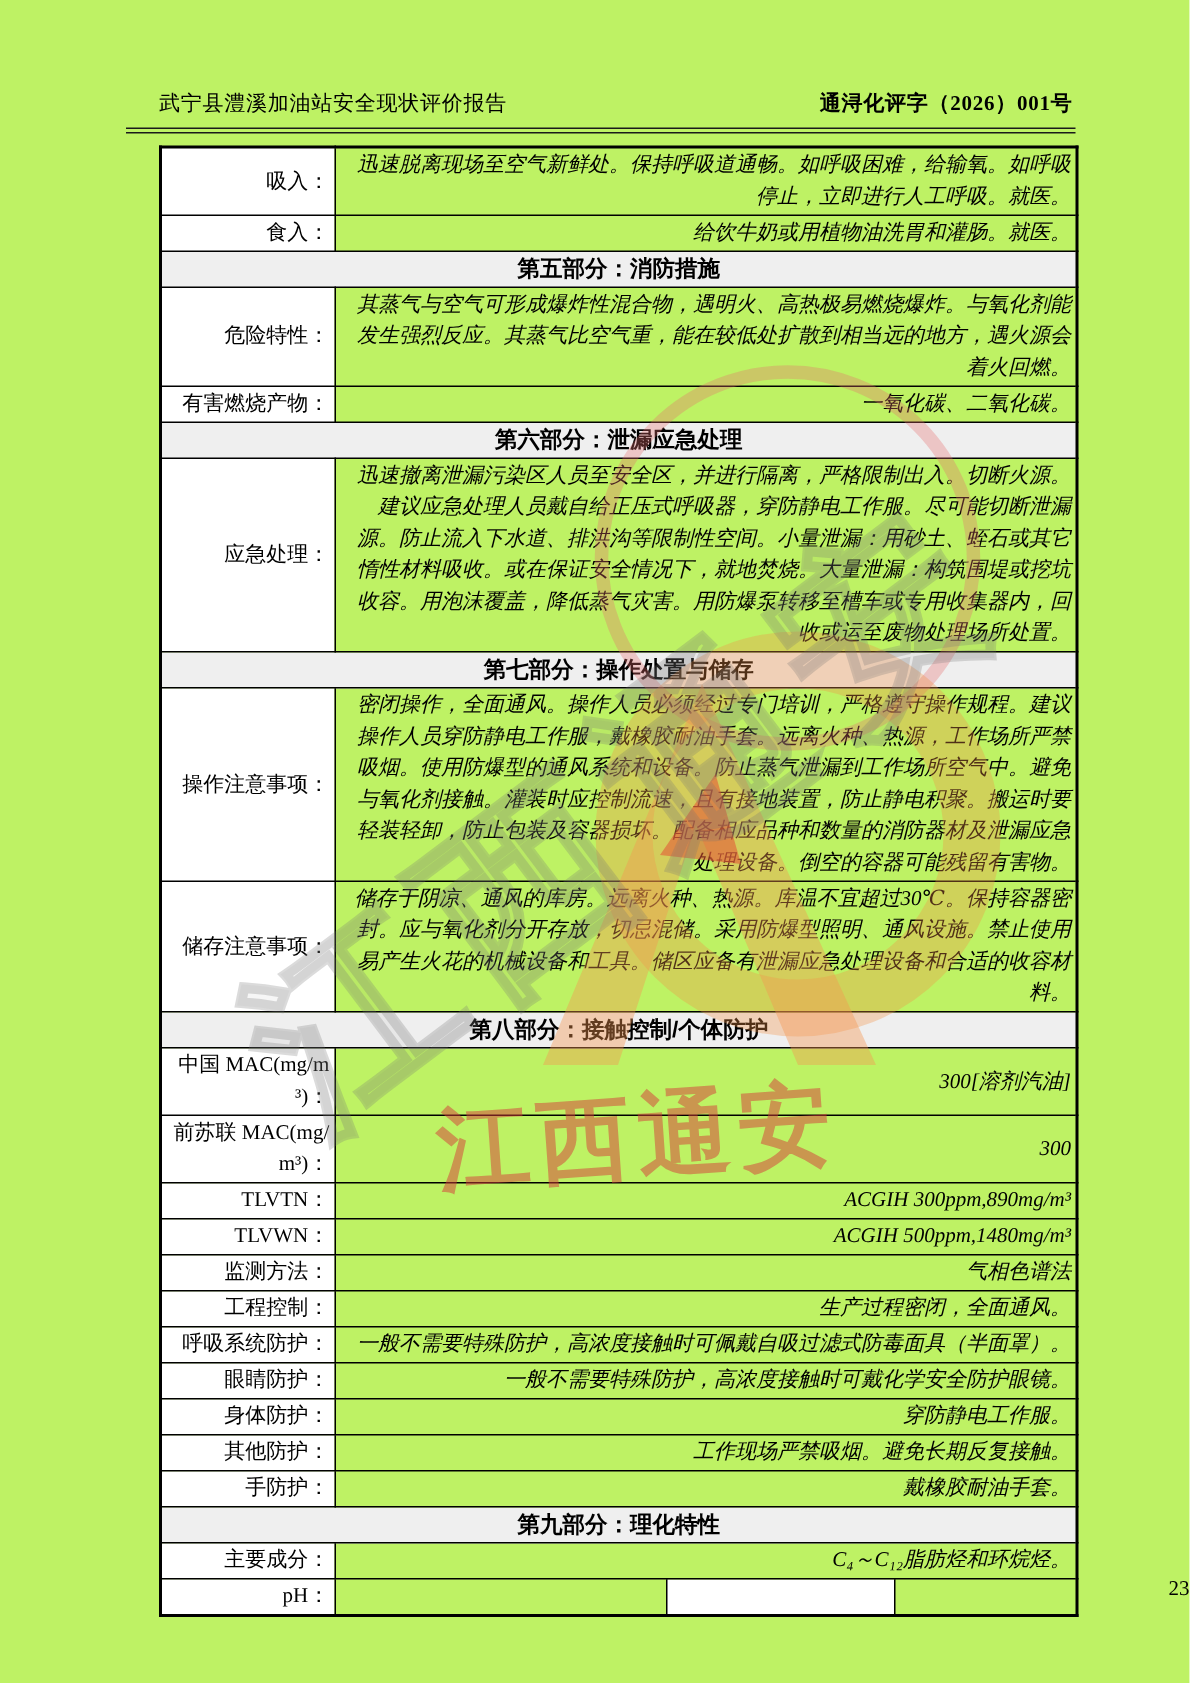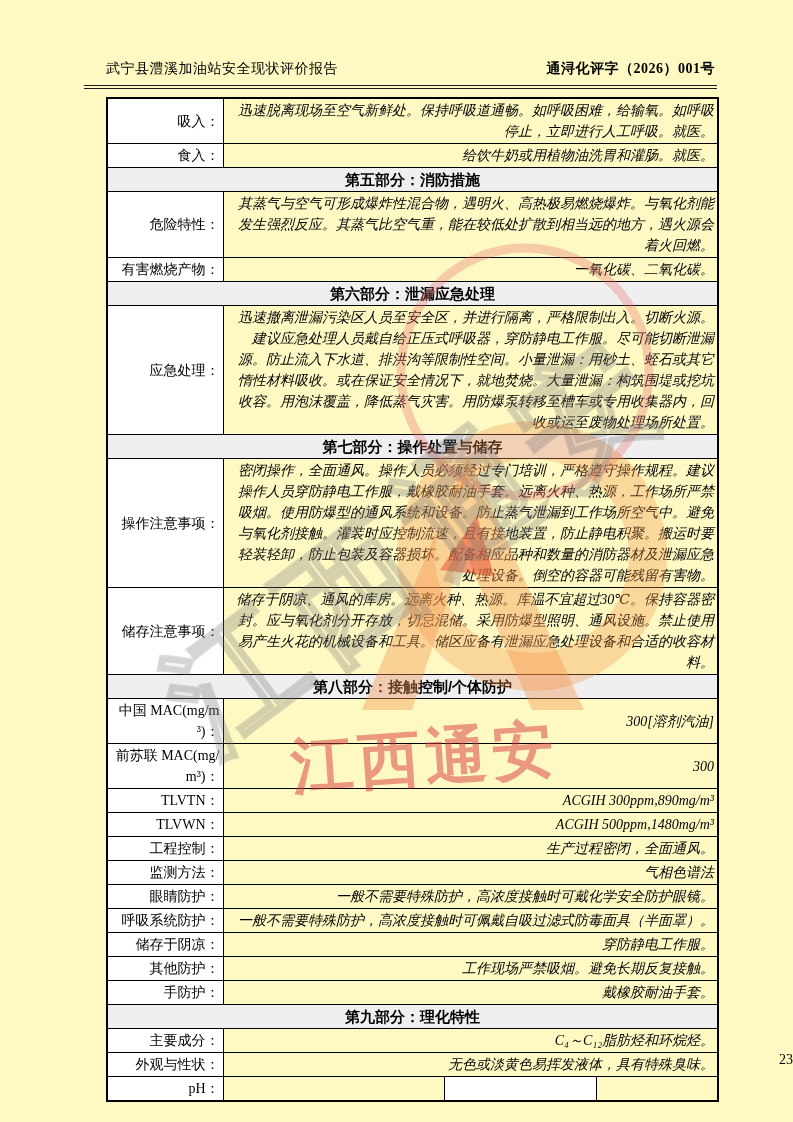--- a/index.html
+++ b/index.html
@@ -1,17 +1,17 @@
 <!DOCTYPE html>
 <html><head>
 <meta charset="utf-8">
 <style>
   html,body{margin:0;padding:0;background:#ffffff;}
   .page{
-    position:relative;width:793px;height:1122px;background:#fef9c3;overflow:hidden;
+    position:relative;width:793px;height:1122px;background:#bef264;overflow:hidden;
     font-family:"Liberation Serif","DejaVu Serif",serif;color:#000;
   }
   
   .hdr-left{position:absolute;left:106px;top:60px;font-size:14px;letter-spacing:.5px;}
   .hdr-right{position:absolute;right:78px;top:60px;font-size:14px;font-weight:bold;letter-spacing:.5px;text-align:center;}
   .hdr-rule{position:absolute;left:84px;right:76px;top:85px;height:2px;
     border-top:1px solid #1a1a1a;border-bottom:1px solid #1a1a1a;}
   
   table.msds{
     position:absolute;left:106px;top:97px;width:611px;
@@ -116,57 +116,53 @@
         </tr>
         <tr class="single">
           <td class="lbl">TLVTN：</td>
           <td class="val" colspan="3">ACGIH 300ppm,890mg/m³</td>
         </tr>
         <tr class="single">
           <td class="lbl">TLVWN：</td>
           <td class="val" colspan="3">ACGIH 500ppm,1480mg/m³</td>
         </tr>
         <tr class="single">
+          <td class="lbl">监测方法：</td>
+          <td class="val" colspan="3">气相色谱法</td>
+        </tr>
+        <tr class="single">
           <td class="lbl">工程控制：</td>
           <td class="val" colspan="3">生产过程密闭，全面通风。</td>
         </tr>
         <tr class="single">
-          <td class="lbl">监测方法：</td>
-          <td class="val" colspan="3">气相色谱法</td>
+          <td class="lbl">呼吸系统防护：</td>
+          <td class="val" colspan="3">一般不需要特殊防护，高浓度接触时可佩戴自吸过滤式防毒面具（半面罩）。</td>
         </tr>
         <tr class="single">
           <td class="lbl">眼睛防护：</td>
           <td class="val" colspan="3">一般不需要特殊防护，高浓度接触时可戴化学安全防护眼镜。</td>
         </tr>
         <tr class="single">
-          <td class="lbl">呼吸系统防护：</td>
-          <td class="val" colspan="3">一般不需要特殊防护，高浓度接触时可佩戴自吸过滤式防毒面具（半面罩）。</td>
-        </tr>
-        <tr class="single">
-          <td class="lbl">储存于阴凉：</td>
+          <td class="lbl">身体防护：</td>
           <td class="val" colspan="3">穿防静电工作服。</td>
         </tr>
         <tr class="single">
           <td class="lbl">其他防护：</td>
           <td class="val" colspan="3">工作现场严禁吸烟。避免长期反复接触。</td>
         </tr>
         <tr class="single">
           <td class="lbl">手防护：</td>
           <td class="val" colspan="3">戴橡胶耐油手套。</td>
         </tr>
         <tr>
           <td class="section" colspan="4">第九部分：理化特性</td>
         </tr>
         <tr class="single">
           <td class="lbl">主要成分：</td>
           <td class="val" colspan="3">C₄～C₁₂脂肪烃和环烷烃。</td>
-        </tr>
-        <tr class="single">
-          <td class="lbl">外观与性状：</td>
-          <td class="val" colspan="3">无色或淡黄色易挥发液体，具有特殊臭味。</td>
         </tr>
         <tr>
           <td class="lbl">pH：</td>
           <td class="val"></td>
           <td class="lbl"></td>
           <td class="val"></td>
         </tr>
       </tbody>
   </table>
 

